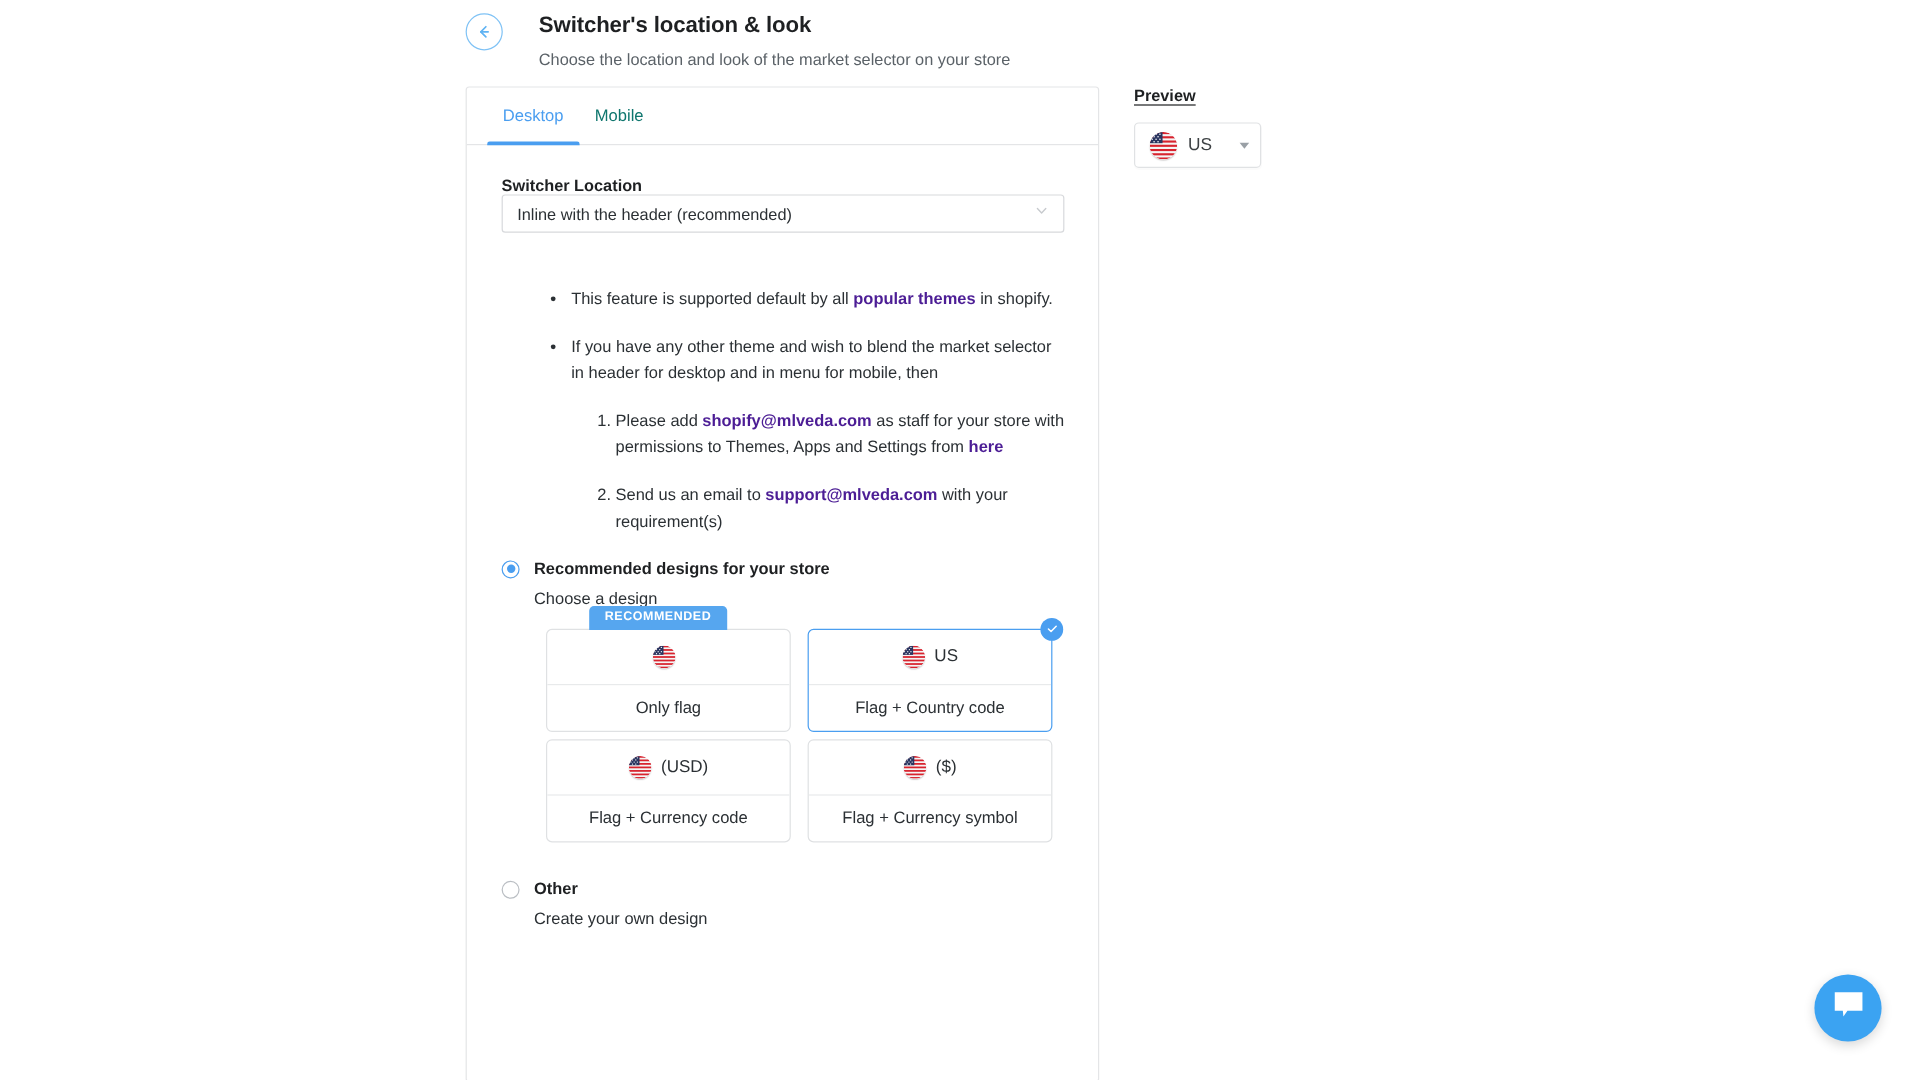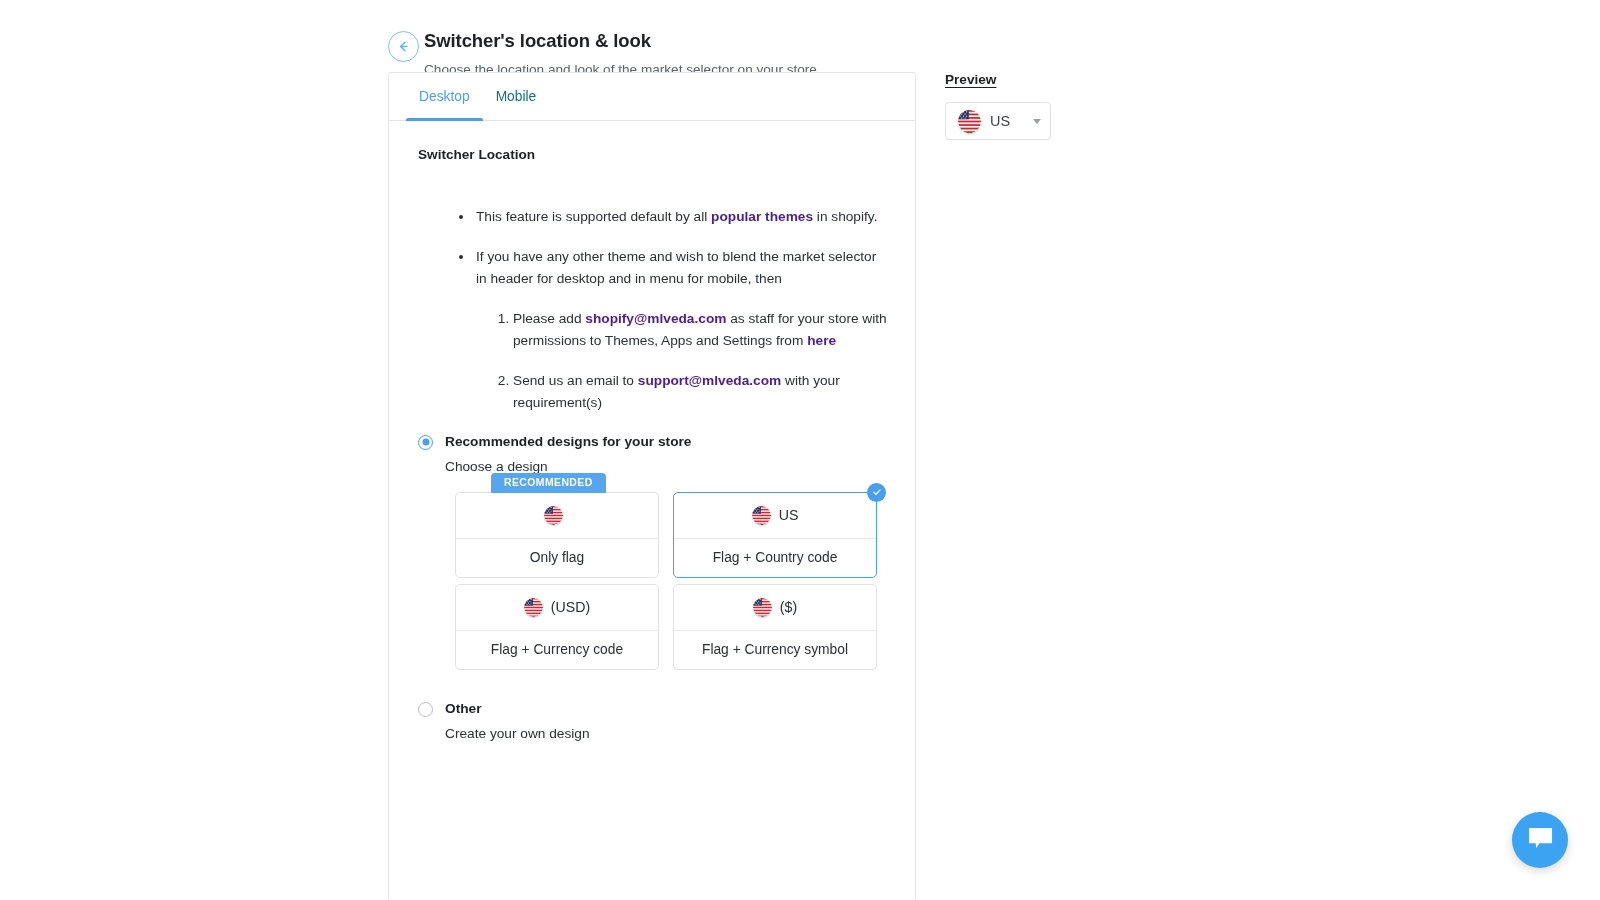--- a/index.html
+++ b/index.html
@@ -11,22 +11,21 @@
     color: #202223;
     overflow: hidden;
   }
 
   
   .page-header {
     position: absolute;
     left: 388px; top: 8px;
     display: flex;
     align-items: flex-start;
-    gap: 5px;
-    margin-top: 20px;
+    gap: 30px;
   }
   .back-btn {
     width: 31px; height: 31px;
     border-radius: 50%;
     border: 1.6px solid #7fc2f5;
     display: flex; align-items: center; justify-content: center;
     flex: 0 0 auto;
     margin-top: 3px;
     background: #fff;
     cursor: pointer;
@@ -304,20 +303,30 @@
     </div>
     <div class="tab">
       <span>Mobile</span>
     </div>
   </div>
 
   <div class="card-body">
 
     <div class="field-label">Switcher Location</div>
 
+    <div class="select-wrap">
+      <div class="select-box">
+        <span>Inline with the header (recommended)</span>
+      </div>
+      <span class="chev">
+        <svg width="14" height="14" viewBox="0 0 16 16">
+          <path d="M4 6 L8 10.2 L12 6" fill="none" stroke="#c7cace" stroke-width="1.3" stroke-linecap="round" stroke-linejoin="round"></path>
+        </svg>
+      </span>
+    </div>
 
     <ul class="info-list">
       <li>
         <span>This feature is supported default by all </span><a class="lnk">popular themes</a><span> in shopify.</span>
       </li>
       <li>
         <span>If you have any other theme and wish to blend the market selector in header for desktop and in menu for mobile, then</span>
         <ol class="sub-list">
           <li>
             <span>Please add </span><a class="lnk">shopify@mlveda.com</a><span> as staff for your store with permissions to Themes, Apps and Settings from </span><a class="lnk">here</a>

